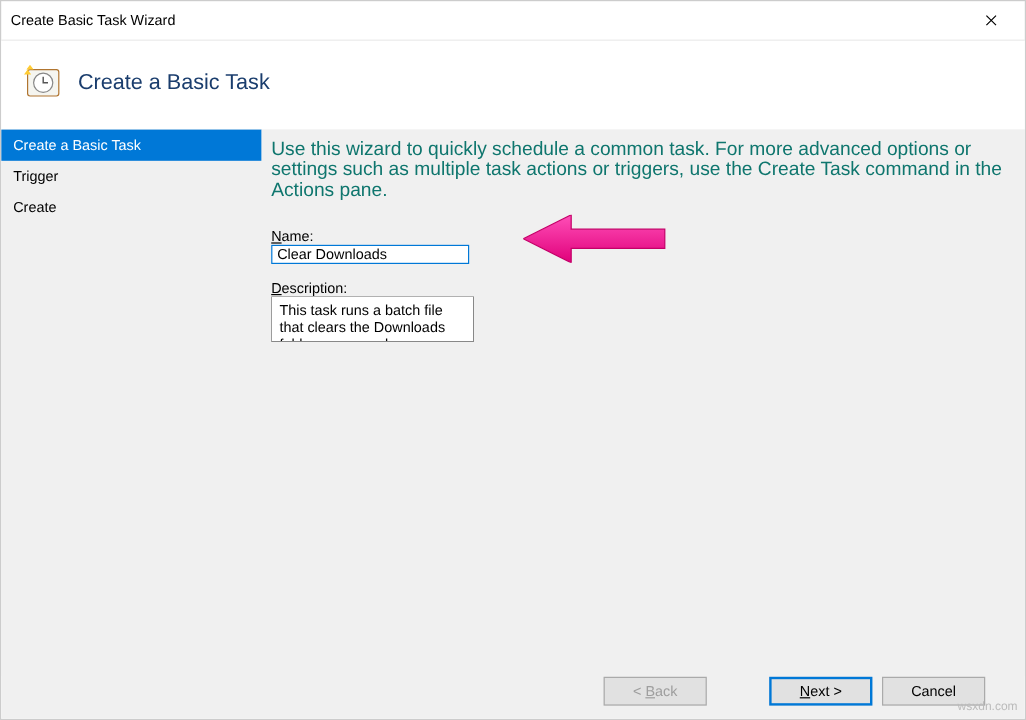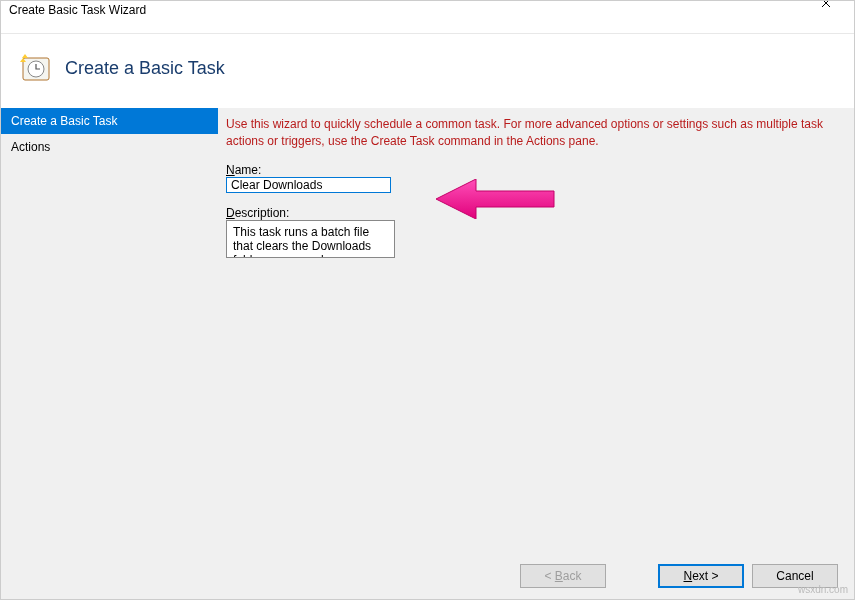--- a/index.html
+++ b/index.html
@@ -9,21 +9,21 @@
       background: #fff;
       width: 855px;
       height: 600px;
       overflow: hidden;
       border: 1px solid #ccc;
       position: relative;
     }
     .titlebar {
       height: 30px;
       display: flex;
-      align-items: flex-end;
+      align-items: center;
       padding: 16px 8px;
       border-bottom: 1px solid #e8e8e8;
     }
     .titlebar-title { flex: 1; font-size: 12px; }
     .close-btn {
       width: 40px; height: 28px;
       display: flex; align-items: center; justify-content: center;
       font-size: 14px;
       cursor: pointer;
     }
@@ -64,24 +64,24 @@
       background: #0078d7;
       color: #fff;
     }
     .content {
       flex: 1;
       padding: 8px 12px 8px 8px;
       background: #f0f0f0;
       position: relative;
     }
     .intro {
-      font-size: 12px;
-      color: #b91c1c;
+      font-size: 16px;
+      color: #0f766e;
       line-height: 17px;
-      margin-bottom: 10px;
+      margin-bottom: 20px;
     }
     .form-row {
       display: flex;
       align-items: flex-start;
       margin-bottom: 10px;
       flex-direction: column;
     }
     .form-label {
       width: 95px;
       font-size: 12px;
@@ -112,21 +112,21 @@
     .footer {
       position: absolute;
       bottom: 0;
       right: 0;
       width: 100%;
       height: 46px;
       background: #f0f0f0;
       display: flex;
       justify-content: flex-end;
       align-items: center;
-      padding-right: 16px;
+      padding-right: 33px;
       gap: 8px;
     }
     .btn {
       min-width: 86px;
       height: 24px;
       border: 1px solid #aaa;
       background: #e1e1e1;
       font-family: inherit;
       font-size: 12px;
       cursor: pointer;
@@ -175,21 +175,22 @@
       <path d="M17 12 L17 17 L21 17" stroke="#555" stroke-width="1.2" fill="none"></path>
       <path d="M4 2 L7 6 L1 6 Z M2 6 L5 10 L-1 10 Z" fill="#ffcc33" transform="translate(2,0)"></path>
     </svg>
   </div>
   <div class="header-title">Create a Basic Task</div>
 </div>
 
 <div class="body">
   <div class="sidebar">
     <div class="sidebar-item active">Create a Basic Task</div>
-    <div class="sidebar-item">Actions</div>
+    <div class="sidebar-item">Trigger</div>
+    <div class="sidebar-item">Create</div>
   </div>
 
   <div class="content">
     <div class="intro">Use this wizard to quickly schedule a common task.  For more advanced options or settings such as multiple task actions or triggers, use the Create Task command in the Actions pane.</div>
 
     <div class="form-row">
       <div class="form-label"><span class="u">N</span><span>ame:</span></div>
       <input type="text" class="name-input" value="Clear Downloads" style="">
     </div>
 

